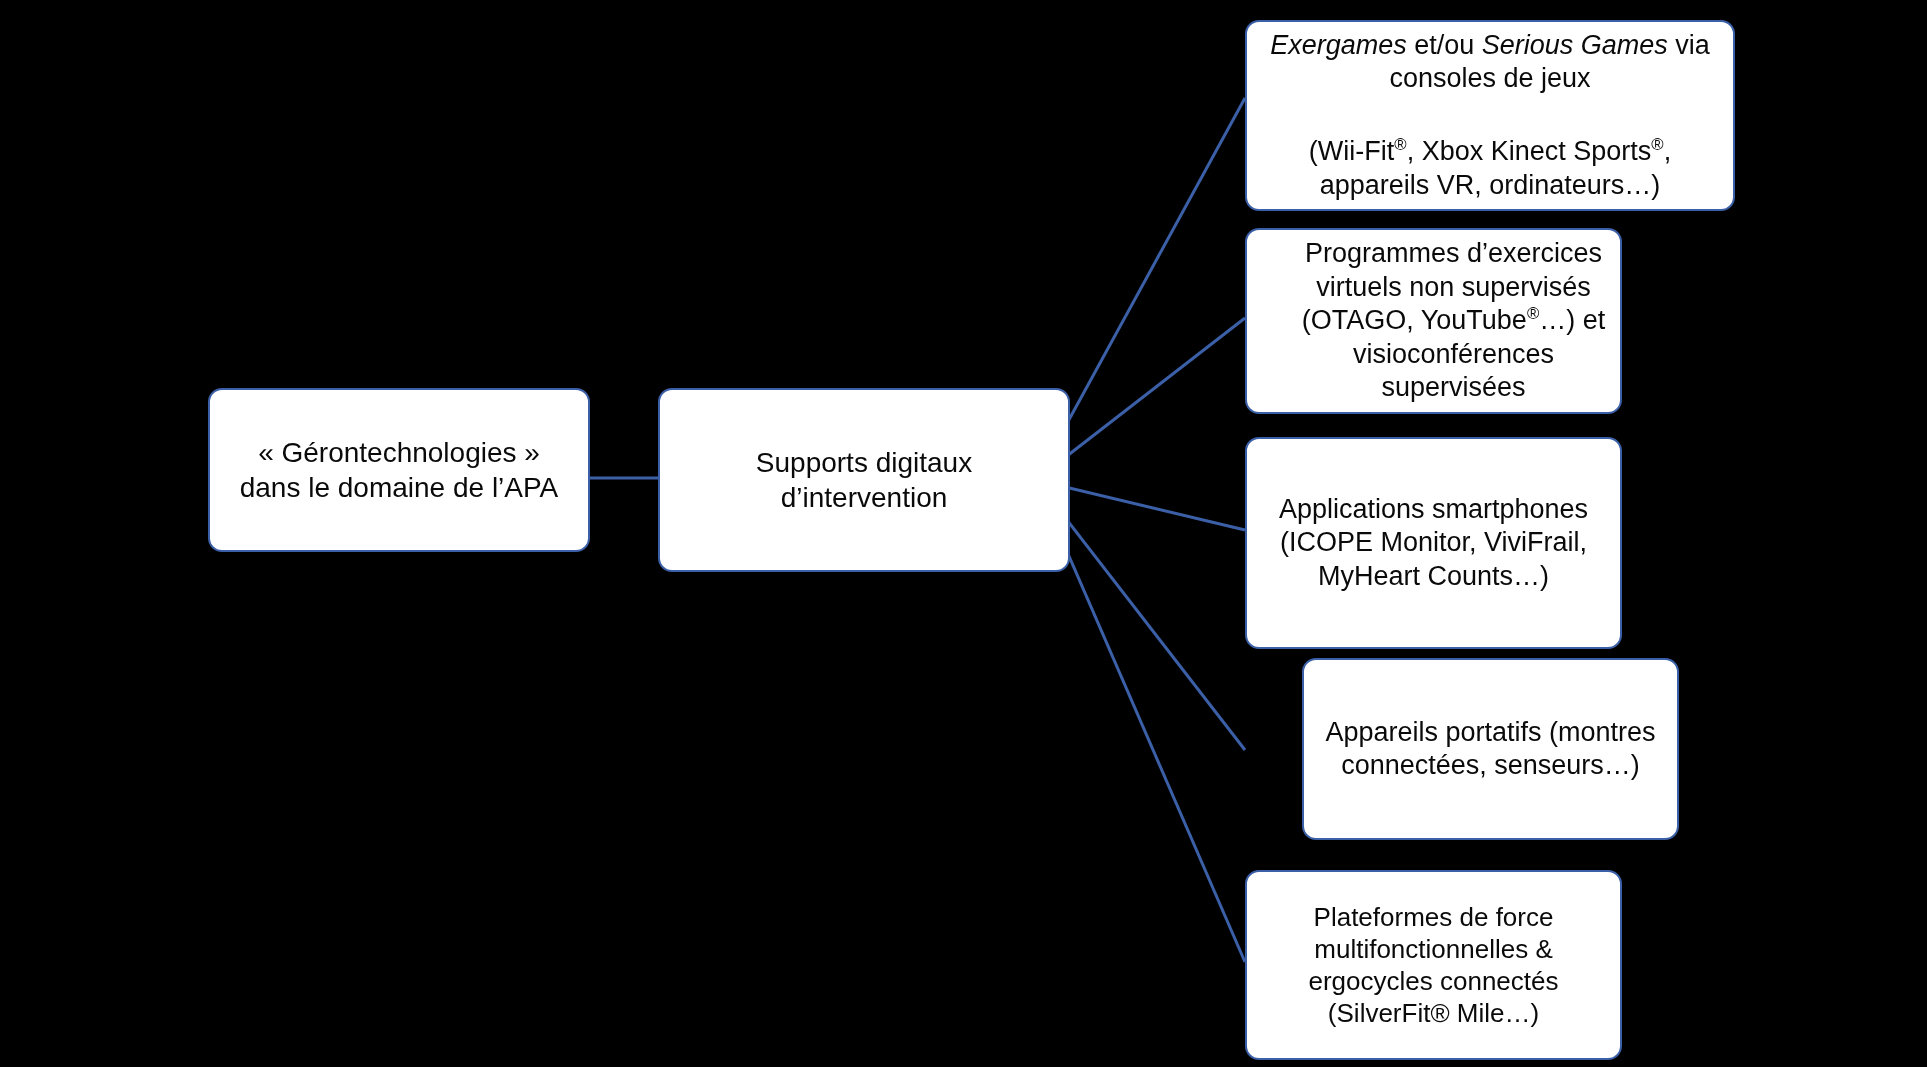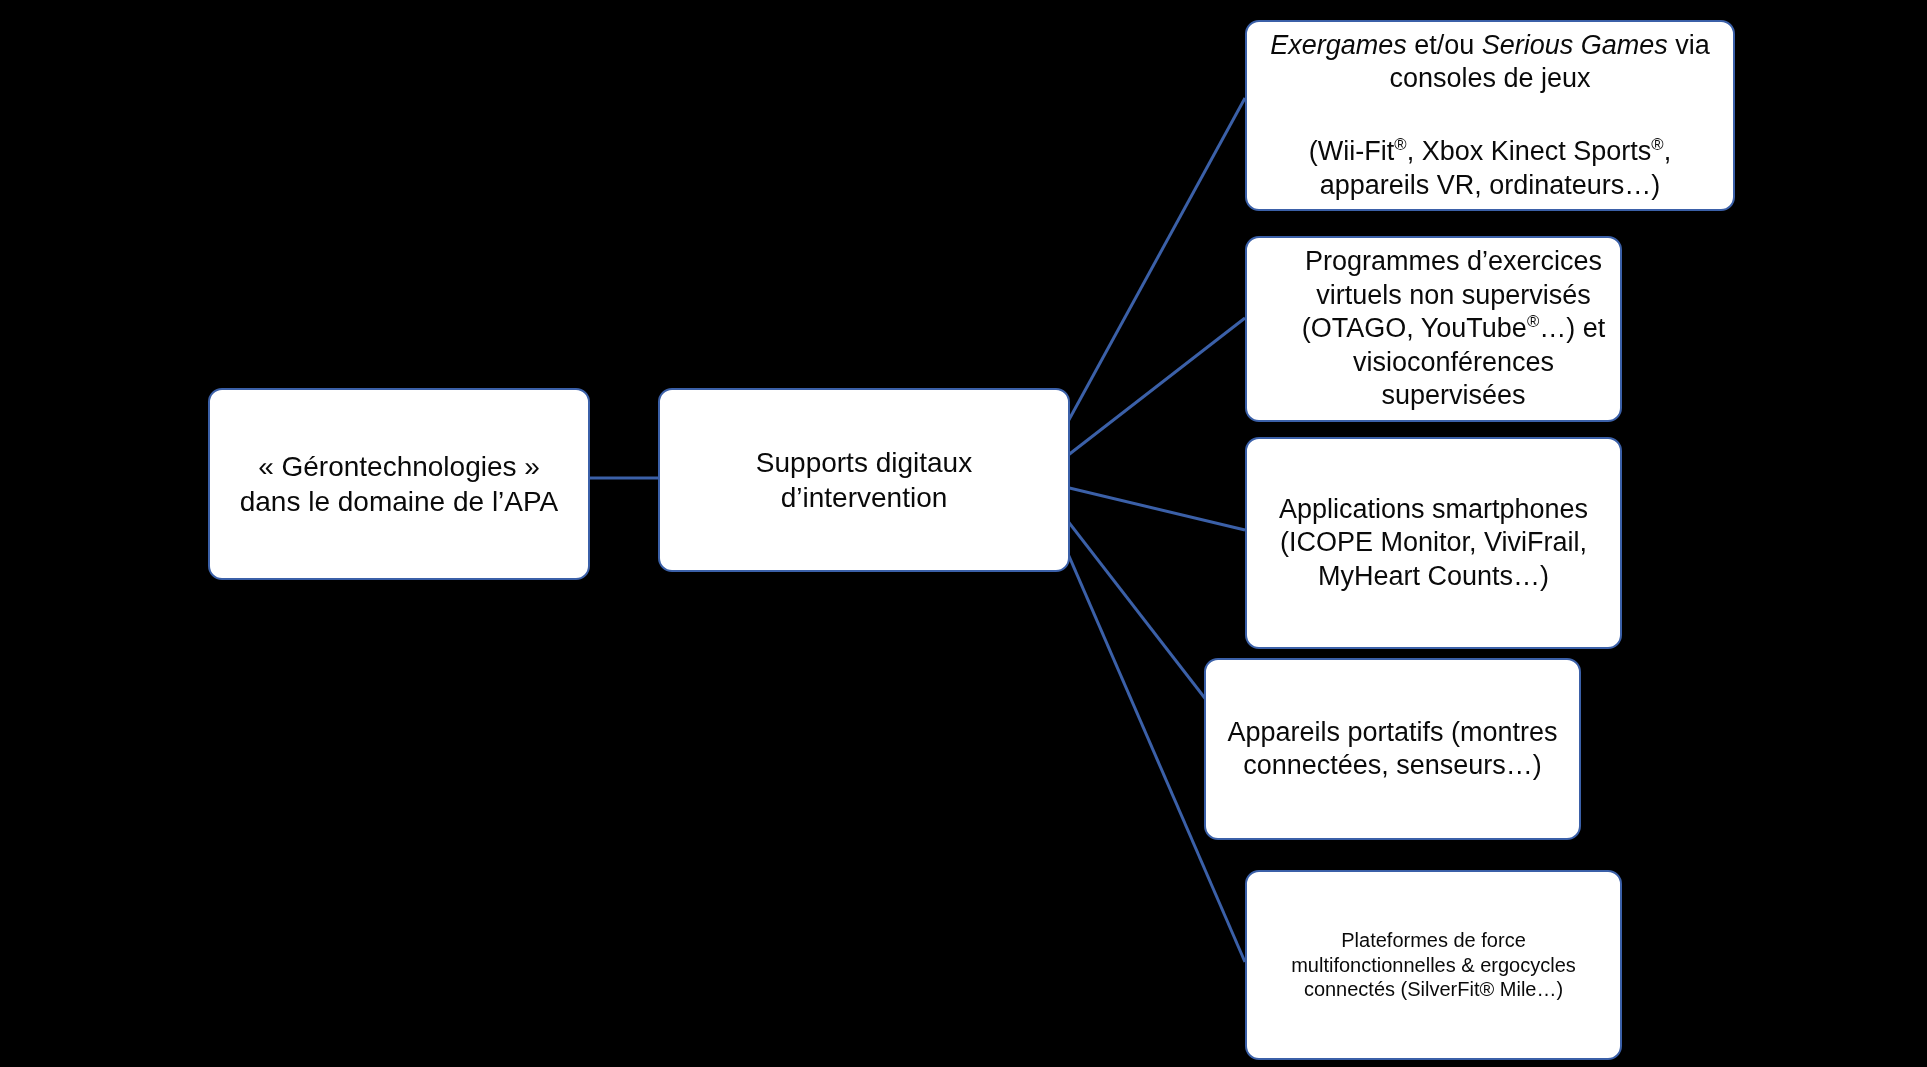--- a/index.html
+++ b/index.html
@@ -37,36 +37,36 @@
     color: #0a0a0a;
     z-index: 2;
   }
   .node .txt {
     width: 100%;
     padding: 0 14px;
     line-height: 1.23;
     white-space: pre-line;
   }
   
-  #node-root  { left: 208px; top: 388px; width: 382px; height: 192px; }
+  #node-root  { left: 208px; top: 388px; width: 382px; height: 164px; }
   #node-root  .txt { font-size: 28px; line-height: 1.26; }
   #node-hub   { left: 658px; top: 388px; width: 412px; height: 184px; }
   #node-hub   .txt { font-size: 28px; line-height: 1.26; }
   
   #node-games { left: 1245px; top: 20px;   width: 490px; height: 191px; }
-  #node-virt  { left: 1245px; top: 236px; width: 377px; height: 186px; padding-left: 40px; }
+  #node-virt  { left: 1245px; top: 228px; width: 377px; height: 186px; padding-left: 40px; }
   #node-apps  { left: 1245px; top: 437px; width: 377px; height: 212px; }
-  #node-wear  { left: 1204px; top: 658px; width: 377px; height: 182px; }
+  #node-wear  { left: 1302px; top: 658px; width: 377px; height: 182px; }
   #node-plat  { left: 1245px; top: 870px; width: 377px; height: 190px; }
 
   #node-games .txt { font-size: 27px; line-height: 1.24; }
   #node-virt  .txt { font-size: 27px; line-height: 1.24; }
   #node-apps  .txt { font-size: 27px; line-height: 1.24; }
   #node-wear  .txt { font-size: 27px; line-height: 1.24; }
-  #node-plat  .txt { font-size: 20px; line-height: 1.24; }
+  #node-plat  .txt { font-size: 26px; line-height: 1.24; }
 
   .em { font-style: italic; }
   .para { margin: 0; }
   .para + .para { margin-top: 6px; text-align: center; }
   sup { font-size: 0.62em; vertical-align: super; line-height: 0; }
 </style>
 </head>
 <body>
 
 <div id="canvas">

